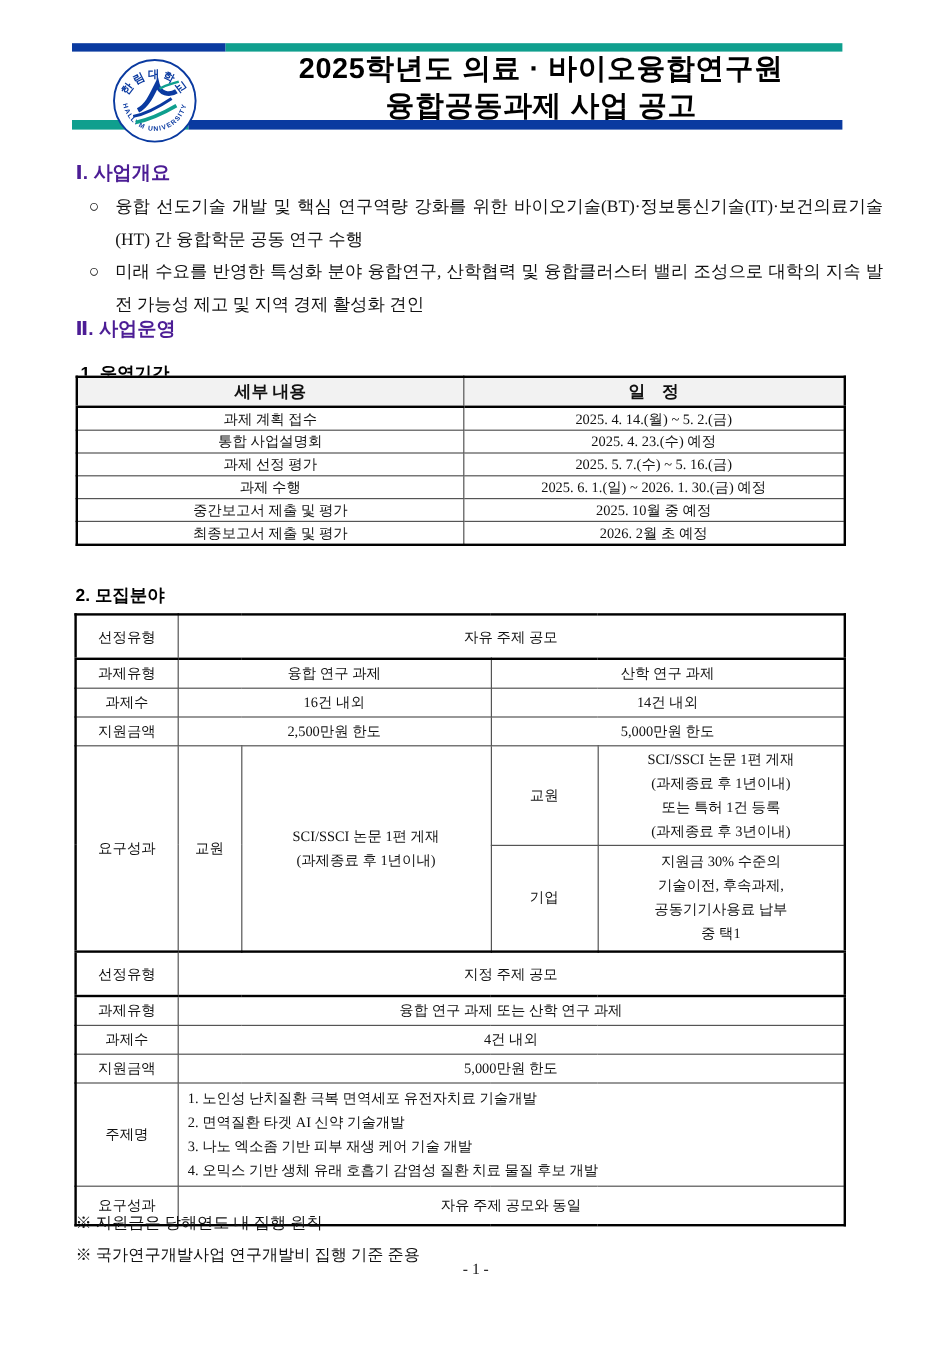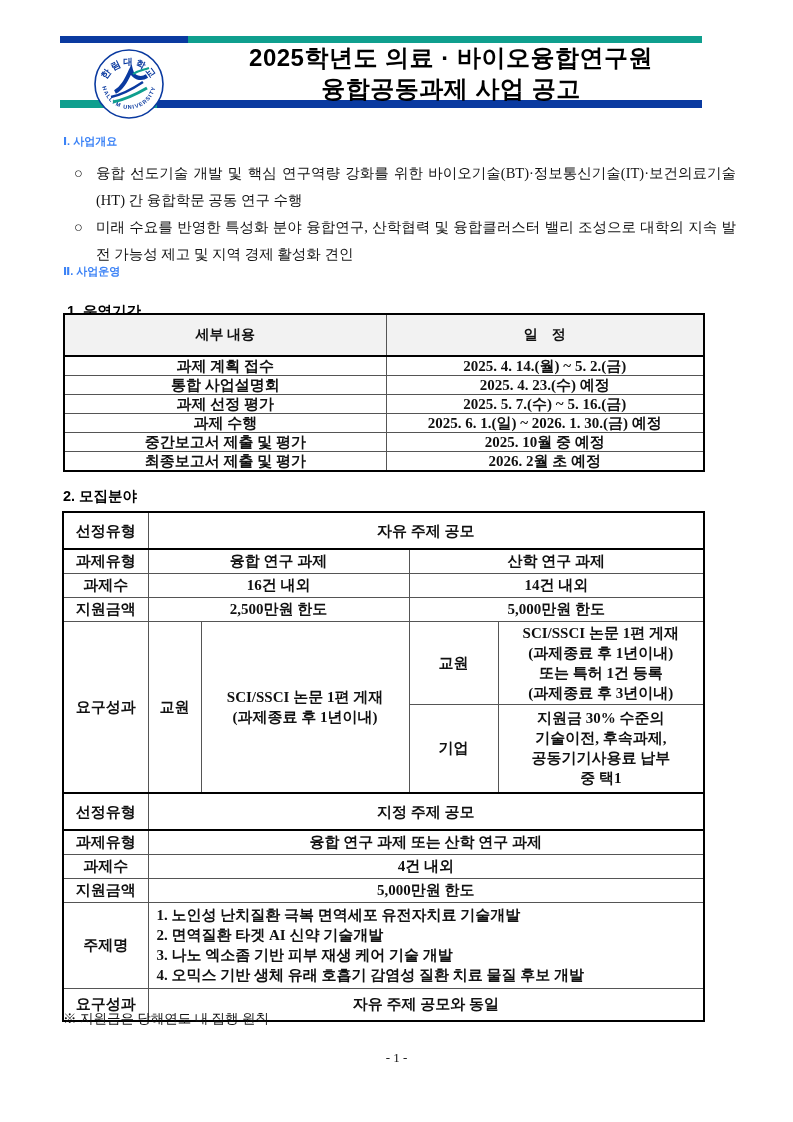--- a/index.html
+++ b/index.html
@@ -37,38 +37,38 @@
   .title{
     position:absolute;left:140px;right:0;top:6px;text-align:center;
     font-family:"Liberation Sans","DejaVu Sans",sans-serif;
     font-weight:800;font-size:24px;line-height:31px;letter-spacing:0.5px;color:#000;
   }
 
   
   .h-roman{
     position:absolute;left:63px;
     font-family:"Liberation Sans","DejaVu Sans",sans-serif;
-    font-weight:bold;font-size:11px;color:#3b82f6;
+    font-weight:bold;font-size:16px;color:#4c1d95;
   }
   .h-num{
     position:absolute;left:67px;
     font-family:"Liberation Sans","DejaVu Sans",sans-serif;
     font-weight:bold;font-size:14.5px;color:#000;
   }
   .bullets{position:absolute;left:74px;top:160px;width:662px;}
   .bullet{display:flex;align-items:flex-start;font-size:14.5px;line-height:27px;}
   .bullet .mark{width:22px;flex:0 0 22px;}
   .bullet .txt{flex:1;text-align:justify;}
 
   
   table{border-collapse:collapse;table-layout:fixed;background:#fff;}
-  td,th{border:1px solid var(--line-thin);font-size:15px;font-weight:bold;
+  td,th{border:1px solid var(--line-thin);font-size:12px;font-weight:normal;
         text-align:center;vertical-align:middle;padding:1px 4px;color:var(--ink);}
   .t-schedule{position:absolute;left:63px;top:313px;width:640px;border:2px solid #000;}
-  .t-schedule tr.head td{height:42px;font-weight:bold;font-size:14px;background:#f2f2f2;border-bottom:2px solid #000;}
+  .t-schedule tr.head td{height:25px;font-weight:bold;font-size:14px;background:#f2f2f2;border-bottom:2px solid #000;}
   .t-schedule tr.body-row td{height:17px;line-height:16px;}
 
   .t-recruit{position:absolute;left:62px;top:511px;width:641px;border:2px solid #000;}
   .t-recruit td{line-height:20px;}
   .rh25{height:37px;}
   .rh24{height:24px;}
   .rh82{height:82px;}
   .rh89{height:89px;}
   .rh86{height:86px;}
   .rh33{height:33px;}
@@ -241,17 +241,18 @@
     </tr>
     <tr class="rh33">
       <td>요구성과</td>
       <td colspan="4">자유 주제 공모와 동일</td>
     </tr>
   </tbody>
     </table>
 
   <div class="footnotes">
     <div>※ 지원금은 당해연도 내 집행 원칙</div>
+    <div>※ 국가연구개발사업 연구개발비 집행 기준 준용</div>
   </div>
 
   <div class="page-number">- 1 -</div>
 
 </div>
 
 </body></html>

